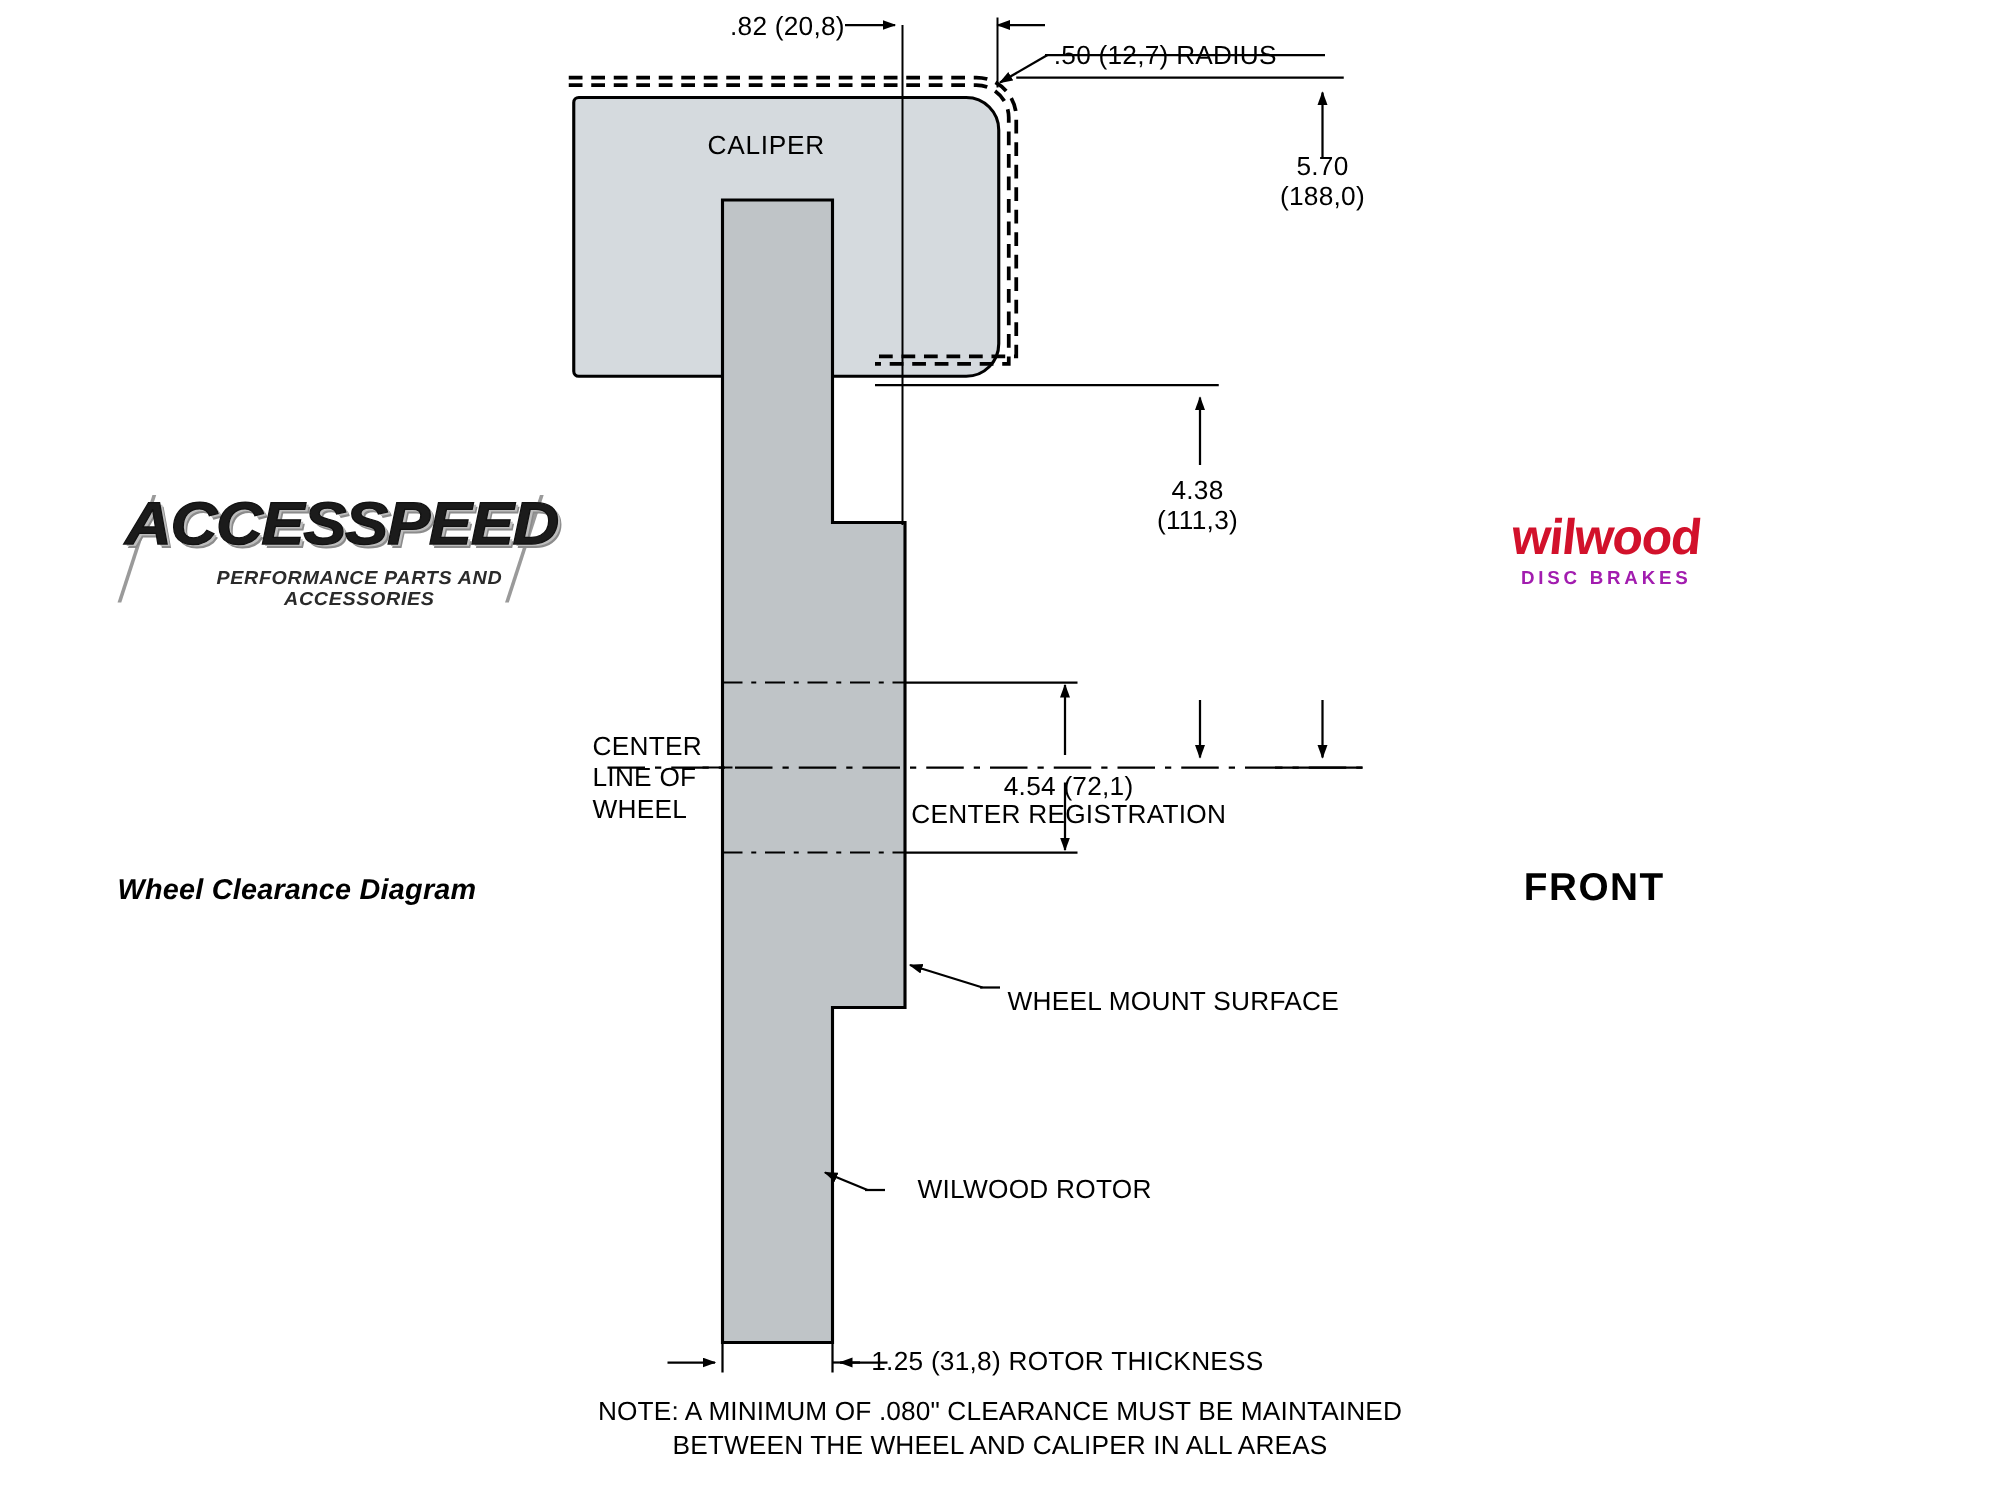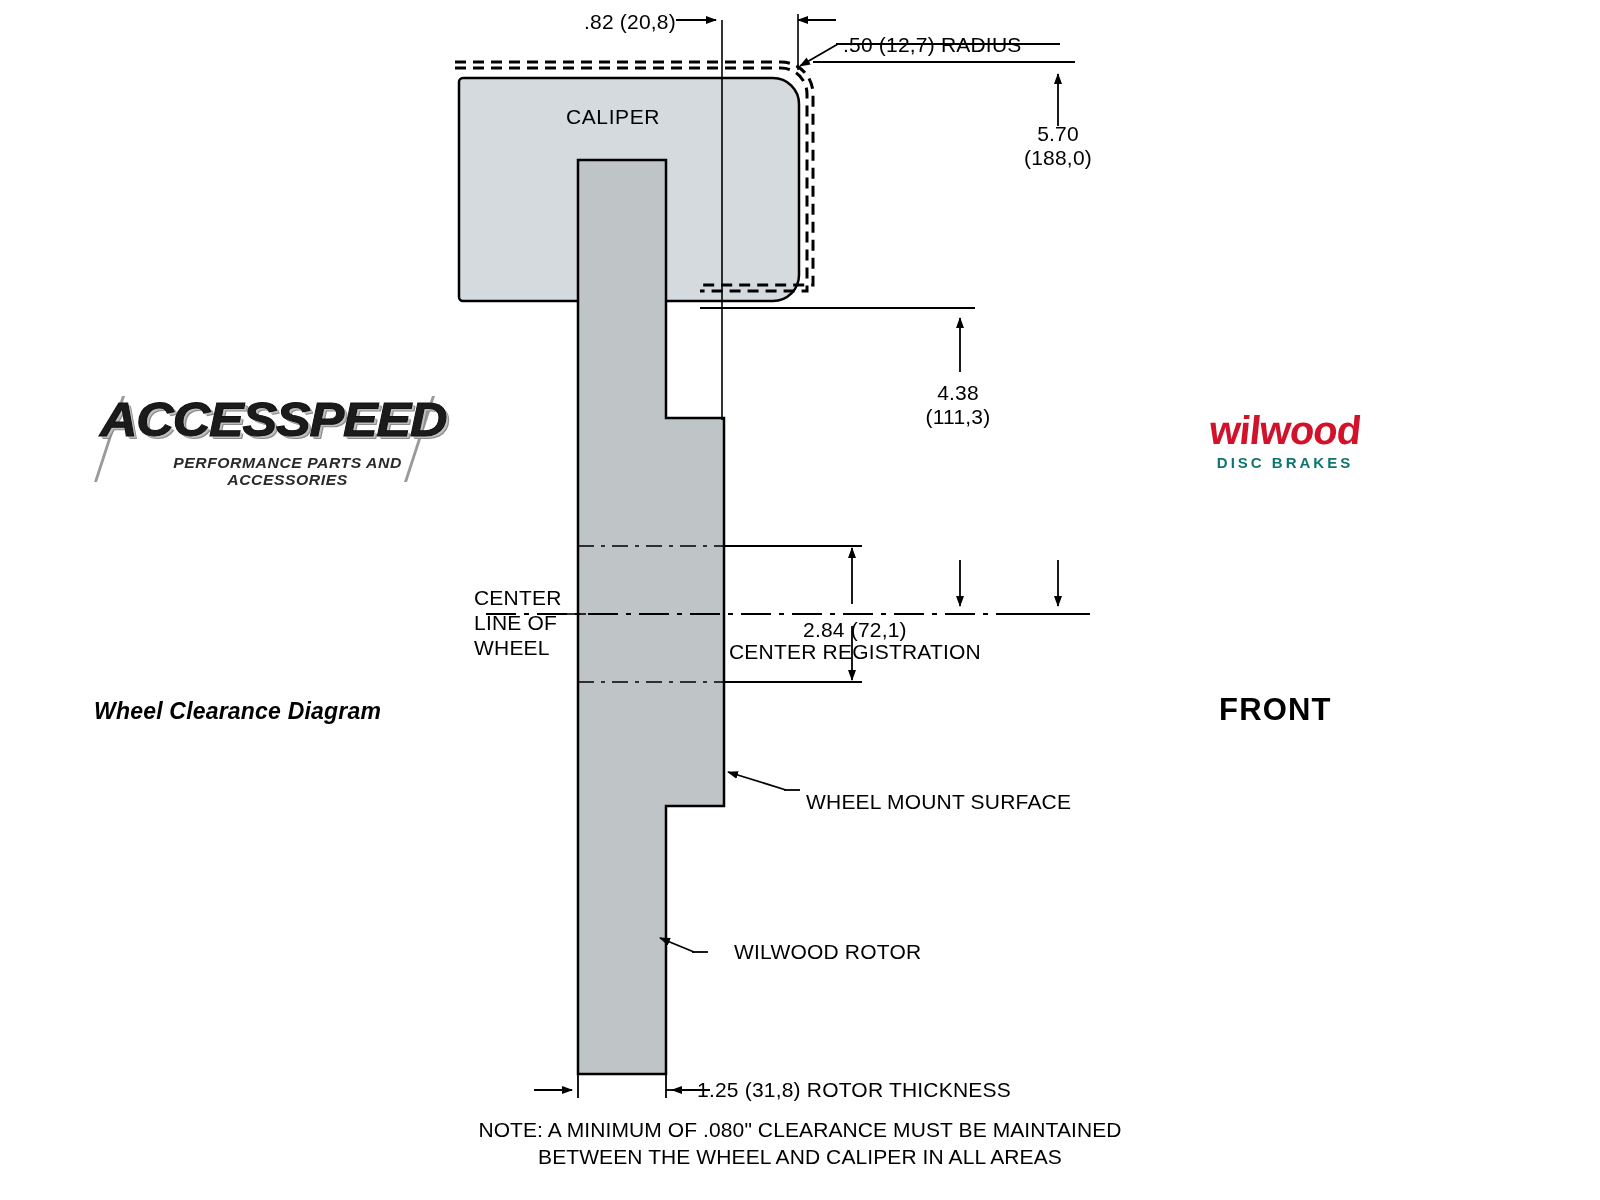--- a/index.html
+++ b/index.html
@@ -140,21 +140,21 @@
   }
   #wilwood-logo .ww-sub {
     position: absolute;
     left: 0;
     top: 46px;
     width: 200px;
     font-family: "Liberation Sans", sans-serif;
     font-weight: bold;
     font-size: 15px;
     letter-spacing: 3px;
-    color: #0f766e;
+    color: #a21caf;
     text-align: center;
   }
 </style>
 </head>
 <body>
 
 <div id="stage">
 
   <svg id="drawing" viewBox="0 0 1600 1200">
     <defs>
@@ -256,21 +256,21 @@
 
   <div class="txt dim center" style="left:900px; top:381px; width:116px;">4.38</div>
   <div class="txt dim center" style="left:900px; top:405px; width:116px;">(111,3)</div>
 
   <div class="txt caliper-label" style="left:566px; top:105px;">CALIPER</div>
 
   <div class="txt lbl" style="left:474px; top:586px;">CENTER</div>
   <div class="txt lbl" style="left:474px; top:611px;">LINE OF</div>
   <div class="txt lbl" style="left:474px; top:636px;">WHEEL</div>
 
-  <div class="txt dim" style="left:803px; top:618px;">2.84 (72,1)</div>
+  <div class="txt dim" style="left:803px; top:618px;">4.54 (72,1)</div>
   <div class="txt lbl" style="left:729px; top:640px;">CENTER REGISTRATION</div>
 
   <div class="txt wcd-label" style="left:94px; top:698px;">Wheel Clearance Diagram</div>
 
   <div class="txt front-label" style="left:1219px; top:692px;">FRONT</div>
 
   <div class="txt lbl" style="left:806px; top:790px;">WHEEL MOUNT SURFACE</div>
 
   <div class="txt lbl" style="left:714px; top:940px;margin-left:20px;">WILWOOD ROTOR</div>
 

